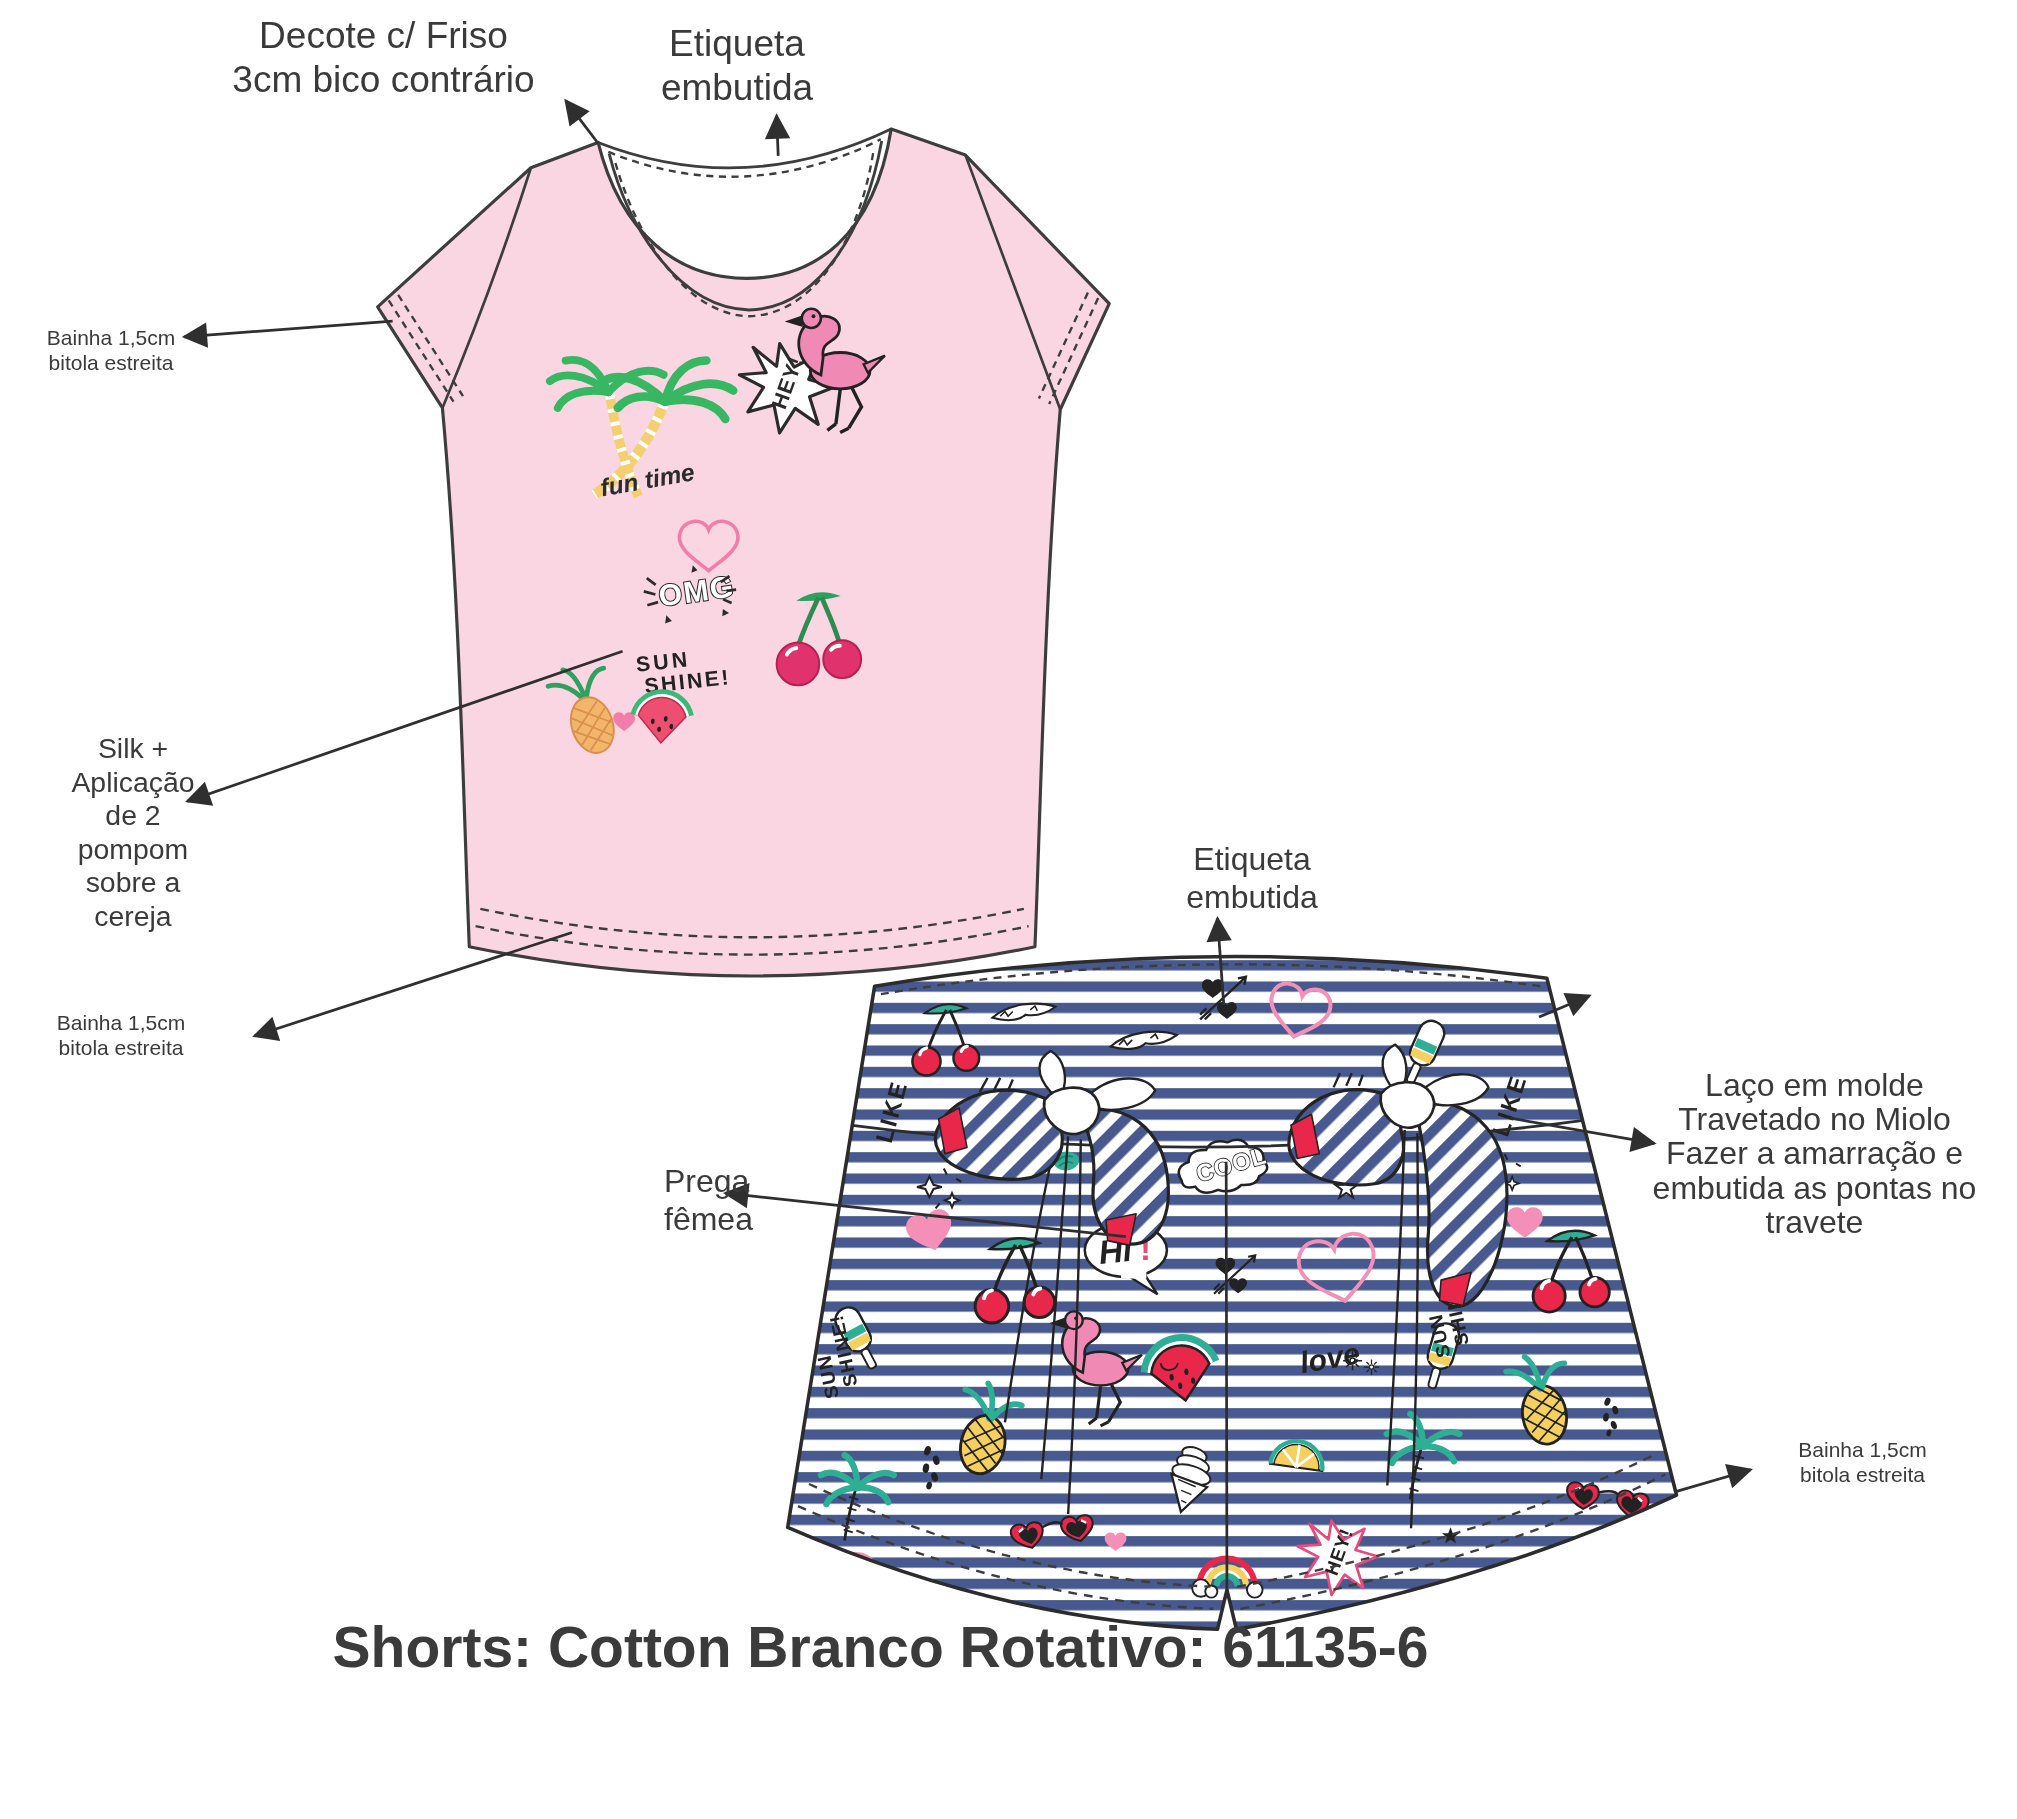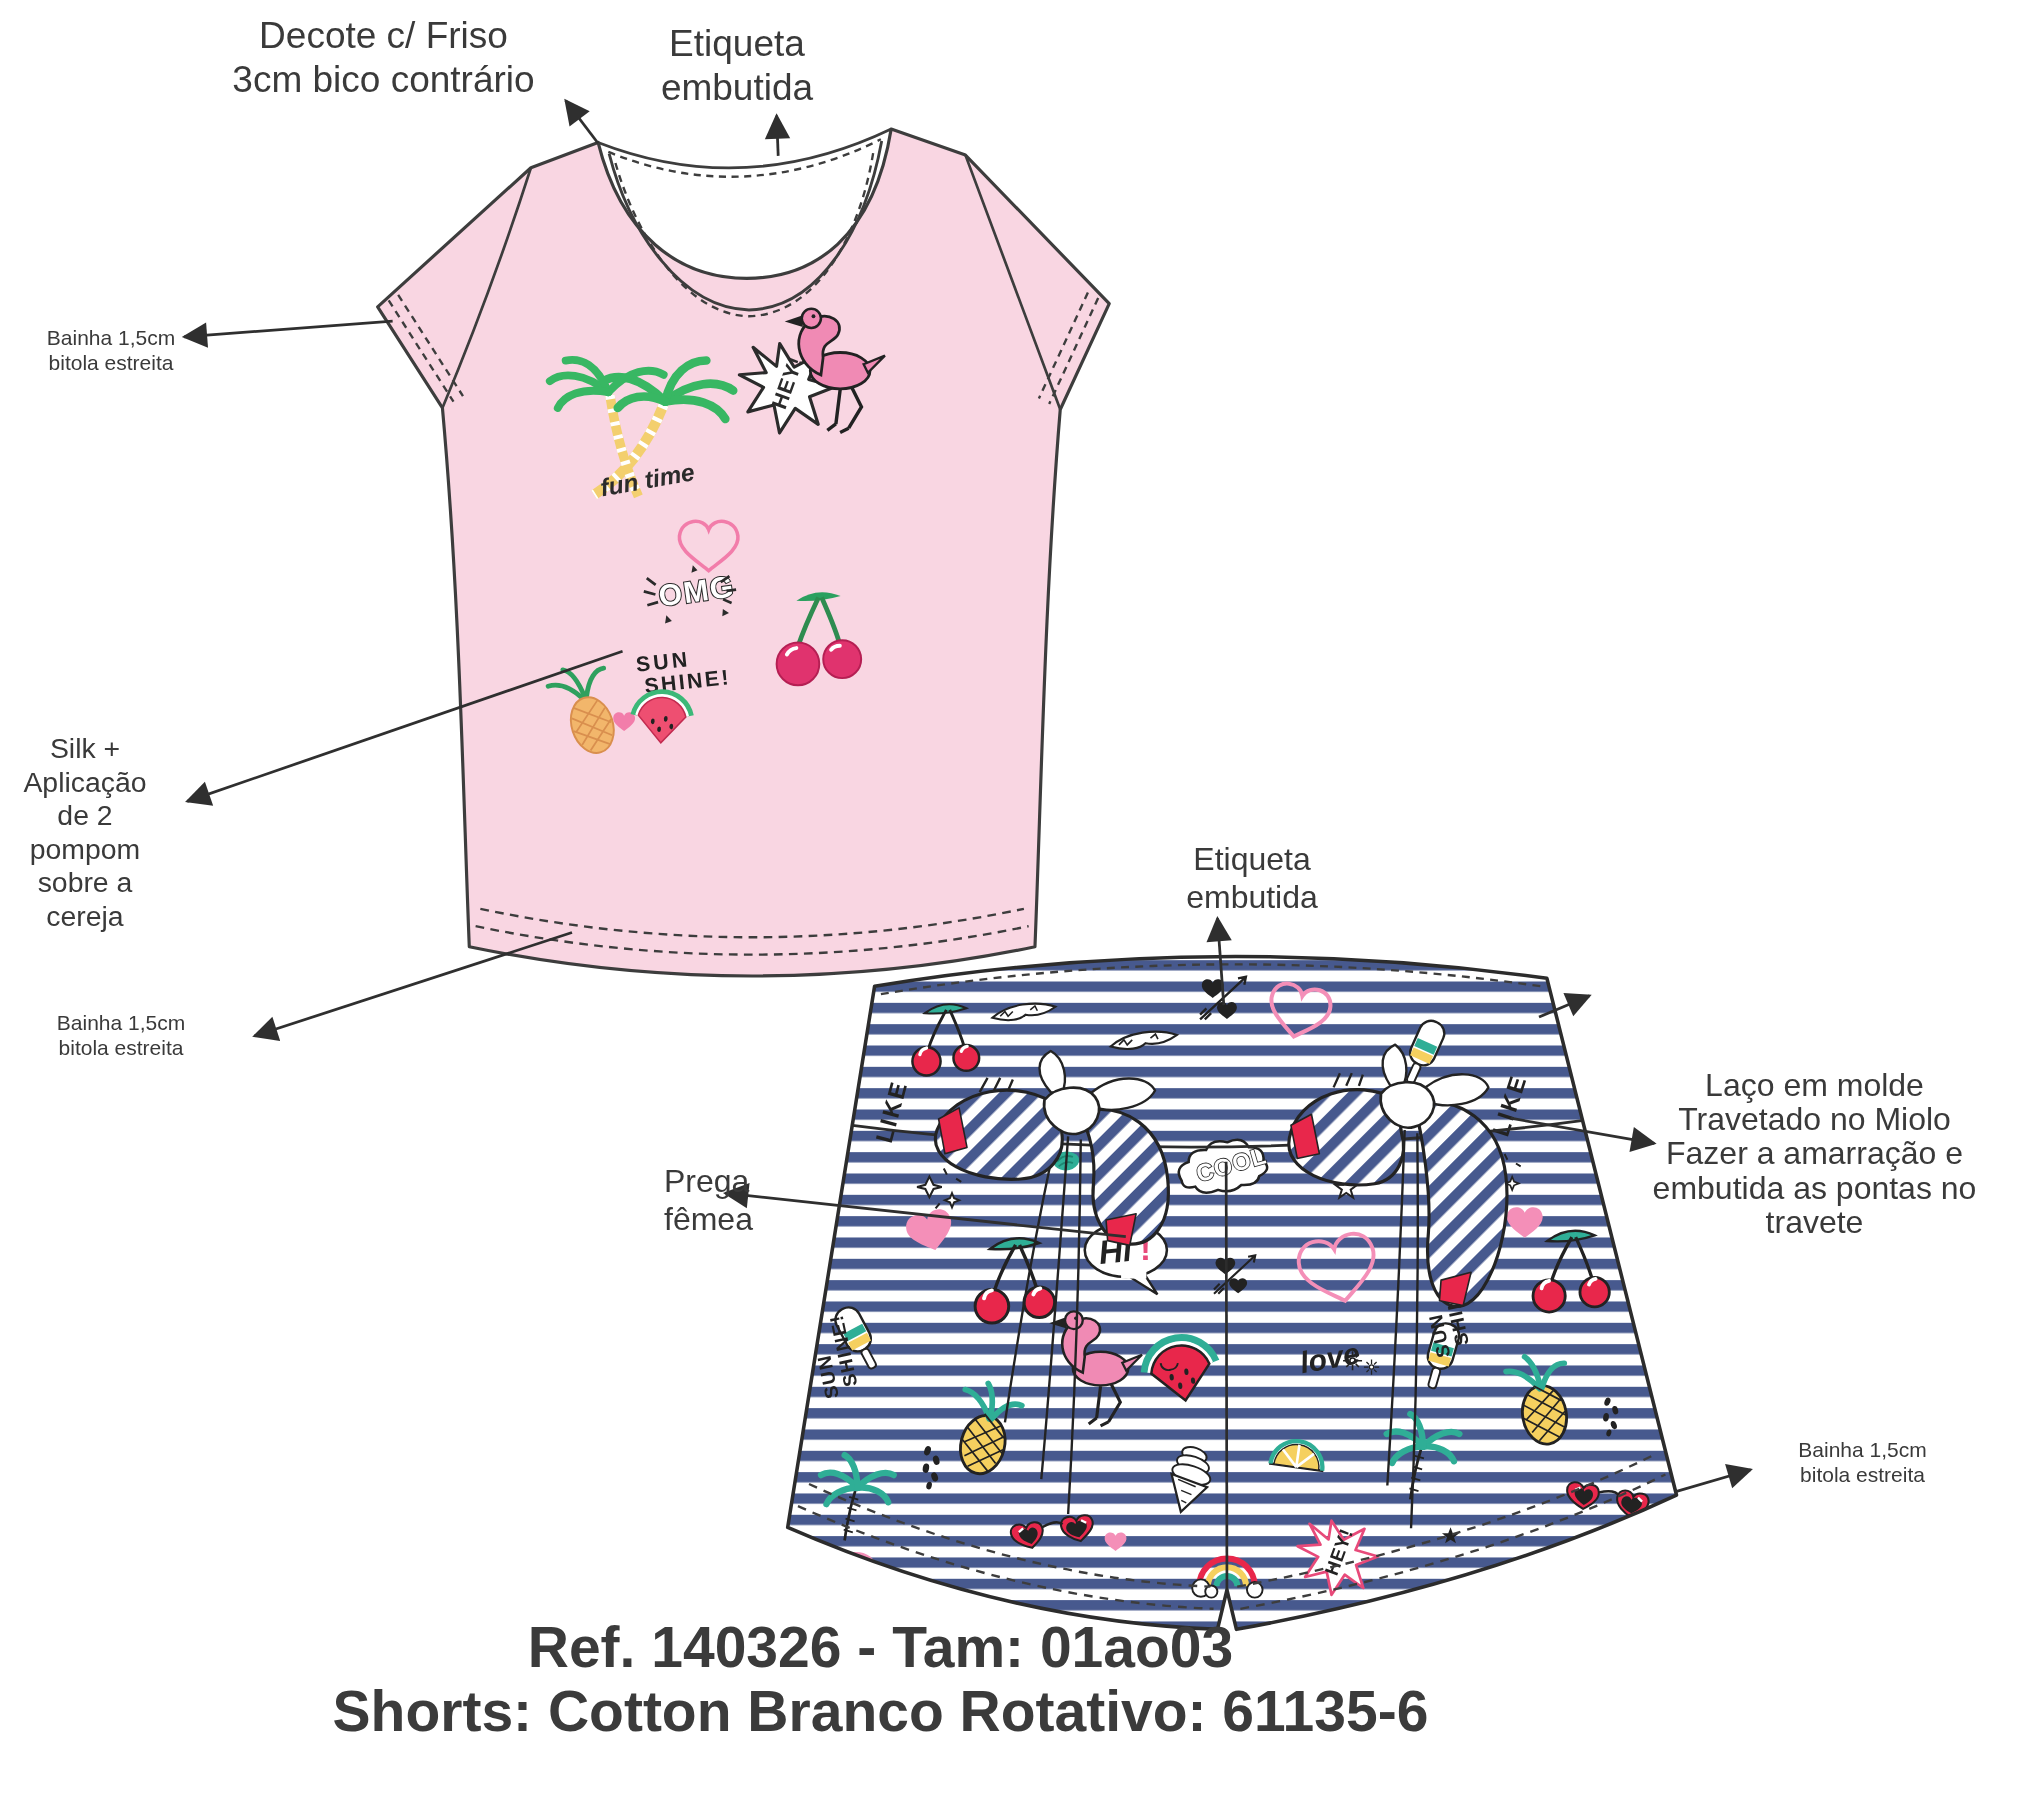--- a/index.html
+++ b/index.html
@@ -391,36 +391,35 @@
     <path d="M2120 1888 L2216 1860" marker-end="url(#ah)"></path>
   </g>
 </svg>
 
 <div class="ann f47" style="left:198px;top:14px;width:371px;">Decote c/ Friso
 3cm bico contrário</div>
 <div class="ann f47" style="left:640px;top:22px;width:194px;">Etiqueta
 embutida</div>
 <div class="ann f42" style="left:12px;top:326px;width:198px;">Bainha 1,5cm
 bitola estreita</div>
-<div class="ann f36" style="left:0px;top:732px;width:170px;">Silk +
+<div class="ann f36" style="left:0px;top:732px;width:170px;padding-left:48px;">Silk +
 Aplicação
 de 2 pompom
 sobre a cereja</div>
 <div class="ann f42" style="left:22px;top:1011px;width:198px;">Bainha 1,5cm
 bitola estreita</div>
 <div class="ann f40" style="left:1173px;top:841px;width:158px;">Etiqueta
 embutida</div>
 <div class="ann f40 laco" style="left:1612px;top:1068px;width:405px;">Laço em molde
 Travetado no Miolo
 Fazer a amarração e
 embutida as pontas no travete</div>
 <div class="ann f40" style="left:664px;top:1163px;width:83px;">Prega
 fêmea</div>
 <div class="ann f42" style="left:1760px;top:1438px;width:205px;">Bainha 1,5cm
 bitola estreita</div>
 
 <div class="footer">
-  <div>Ref. 140326 - Tam: 01ao03</div>
   <div>Shorts: Cotton Branco Rotativo: 61135-6</div>
 </div>
 
 </div>
 
 
 </body></html>

